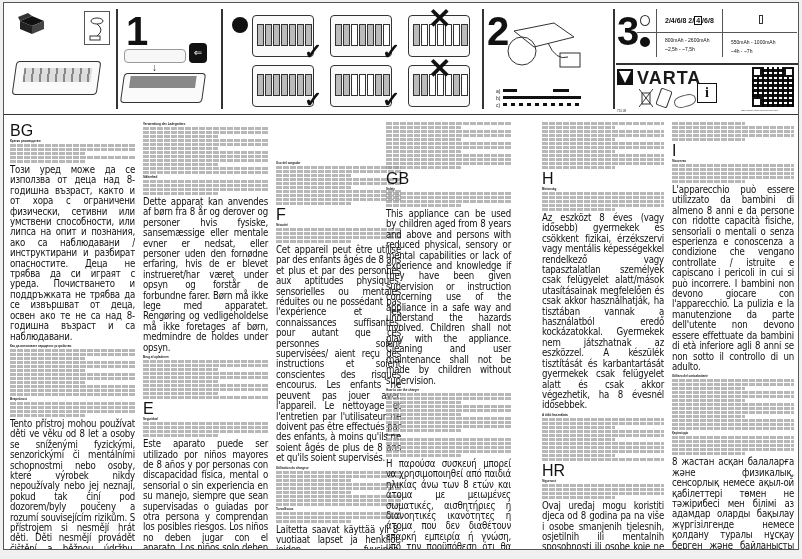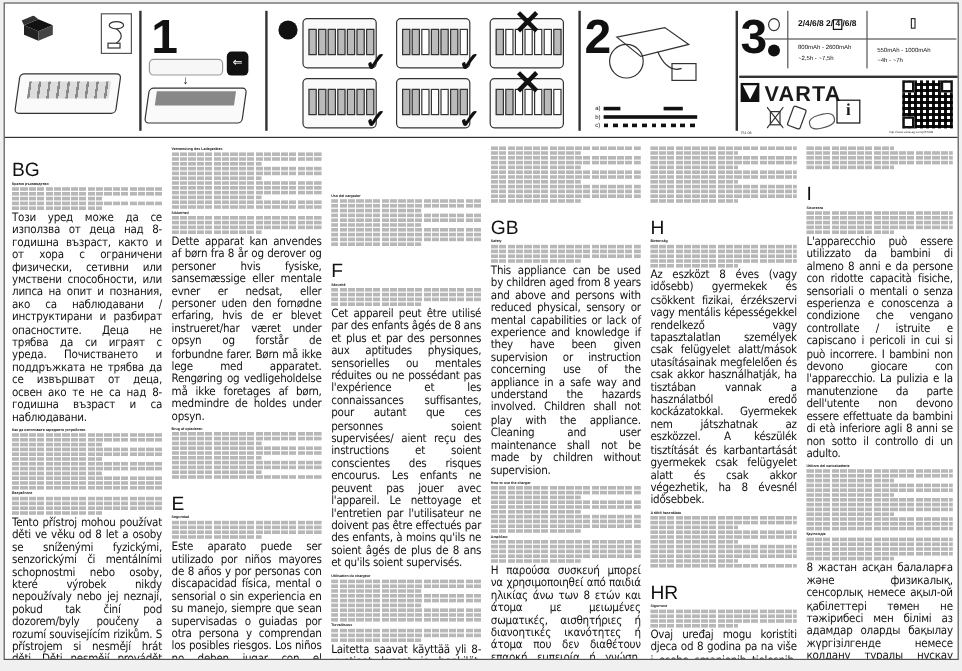--- a/index.html
+++ b/index.html
@@ -4,21 +4,21 @@
 <style>
 *{box-sizing:border-box;margin:0;padding:0}
 html,body{width:802px;height:559px;background:#f0f0f0;overflow:hidden}
 body{font-family:"Liberation Sans Narrow","Liberation Sans",sans-serif;color:#1a1a1a;position:relative}
 .page{position:absolute;left:3px;top:2px;width:796px;height:548px;background:#fff;border:1px solid #555}
 .figrow{position:absolute;left:0;top:0;width:794px;height:112px;border-bottom:1.5px solid #333}
 .vsep{position:absolute;top:6px;width:1.5px;background:#333}
 .big-num{position:absolute;font-family:"Liberation Sans",sans-serif;font-weight:900;font-size:40px;line-height:1;color:#111}
 .cols{position:absolute;left:0;top:118px;width:794px;height:428px}
 .col{position:absolute;top:0;height:428px;overflow:hidden;padding:0 4px}
-.code{font-family:"Liberation Sans",sans-serif;font-size:16px;line-height:16px;color:#111;margin-top:14px}
+.code{font-family:"Liberation Sans",sans-serif;font-size:16px;line-height:16px;color:#111;margin-top:2px}
 .sub{font-size:3px;font-weight:bold;line-height:4px}
 .warn{font-family:"DejaVu Sans Condensed","DejaVu Sans",sans-serif;font-stretch:condensed;font-size:9.6px;line-height:10.4px;color:#111;text-align:justify;letter-spacing:-0.2px;margin:2px 0}
 .fine{display:block;height:3px;background:repeating-linear-gradient(90deg,#999 0 6px,#fff 6px 7px);margin:1px 0;opacity:.7}
 .fine.s{width:60%}
 .charger{position:absolute;border:1.2px solid #333;border-radius:4px;background:#fafafa}
 .slot{position:absolute;top:8px;width:7px;height:22px;border:1px solid #333;background:#fff;font-size:4px;writing-mode:vertical-rl;text-align:center;line-height:6px}
 .slot.full{background:#bbb}
 .check{position:absolute;font-size:22px;font-weight:bold;color:#111;line-height:1}
 .cross{position:absolute;font-size:28px;font-weight:bold;color:#111;line-height:1}
 .tbl-text{position:absolute;font-family:"Liberation Sans",sans-serif;color:#111}
@@ -306,21 +306,21 @@
         <span class="fine"></span>
         <span class="fine"></span>
       <div class="sub">Turvallisuus</div>
       <span class="fine"></span>
         <span class="fine"></span>
         <span class="fine s"></span>
       <div class="warn">Laitetta saavat käyttää yli 8-vuotiaat lapset ja henkilöt, joiden fyysinen, aistienvarainen tai henkinen toimintakyky on heikentynyt, tai joilla ei ole kokemusta ja tietoa, jos heitä valvotaan/ ohjeistetaan, ja he ymmärtävät käyttöön liittyvät vaarat. Lapset eivät saa leikkiä laitteella. Lapset eivät saa puhdistaa tai tehdä hoitotoimia, jos he eivät ole yli 8-vuotiaita ja valvonnan alla.</div>
 
     </div>
 
-    <div class="col" style="left:401px;width:133px">
+    <div class="col" style="left:378px;width:133px">
       <span class="fine"></span>
         <span class="fine s"></span>
         <span class="fine"></span>
         <span class="fine"></span>
         <span class="fine s"></span>
         <span class="fine"></span>
         <span class="fine"></span>
         <span class="fine s"></span>
         <span class="fine"></span>
         <span class="fine"></span>

